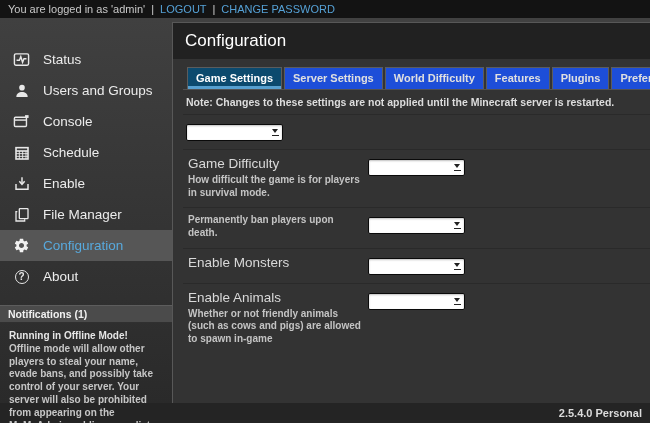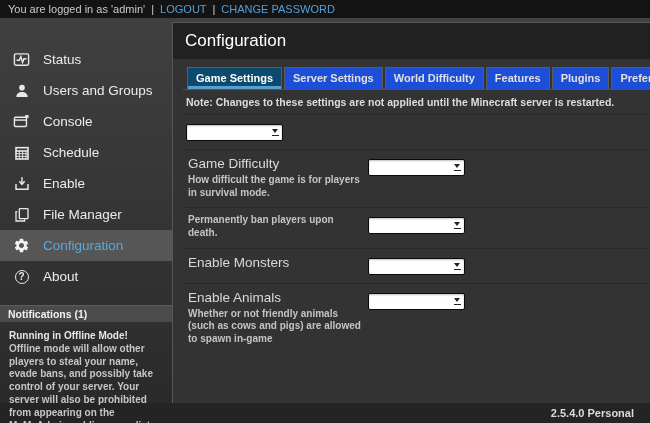--- a/index.html
+++ b/index.html
@@ -58,21 +58,21 @@
             border-radius:2px; margin-top:3px; cursor:pointer;
             box-shadow:inset 0 1px 2px rgba(0,0,0,.25); }
   .sel-arrow { position:absolute; right:3px; top:4px; width:8px; }
   .sel-arrow:before { content:""; display:block; margin:0 auto; width:0; height:0;
                       border-left:3px solid transparent; border-right:3px solid transparent;
                       border-top:4px solid #222; }
   .sel-arrow:after { content:""; display:block; margin:2px auto 0; width:7px; height:1px; background:#222; }
 
   
   .footer { height:20px; background:#242424; color:#dcdcdc; font-size:11px; font-weight:bold;
-            text-align:right; line-height:20px; padding-right:16px; }
+            text-align:right; line-height:20px; padding-right:8px; }
 </style>
 </head>
 <body>
 
 <div class="topbar">
   <span>You are logged in as 'admin'</span>
   <span class="sep">|</span>
   <a>LOGOUT</a>
   <span class="sep">|</span>
   <a>CHANGE PASSWORD</a>

